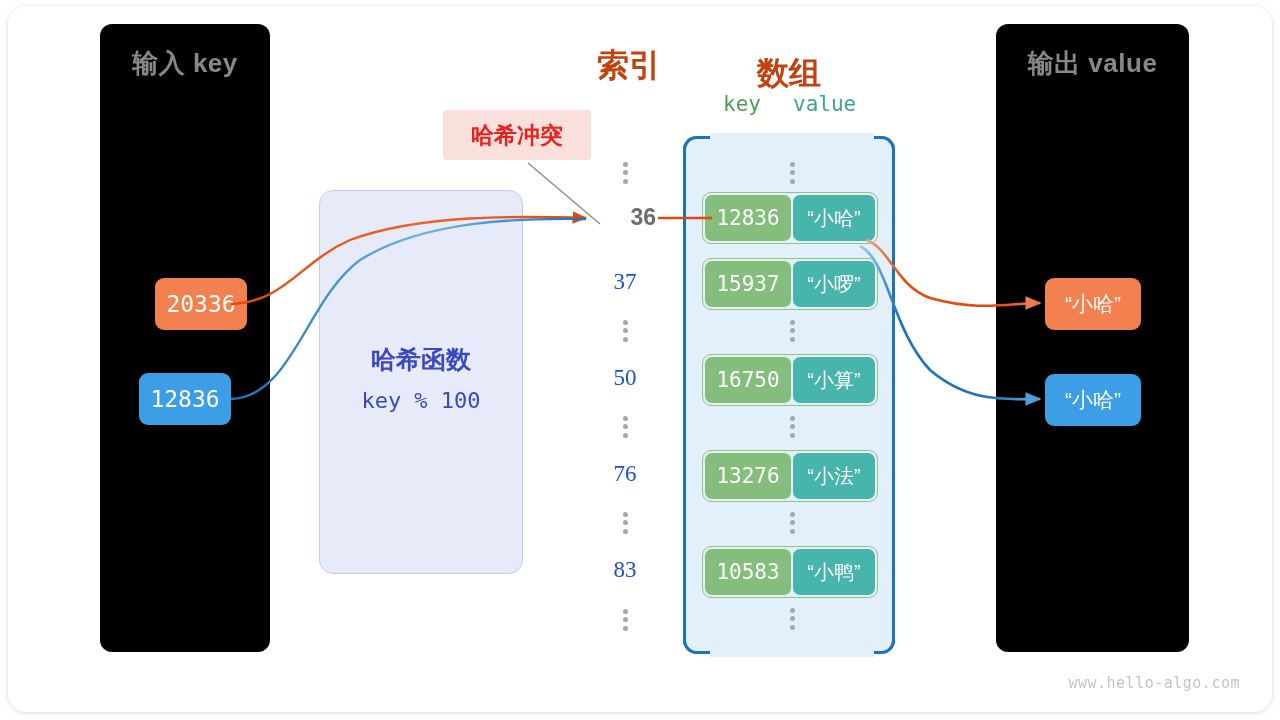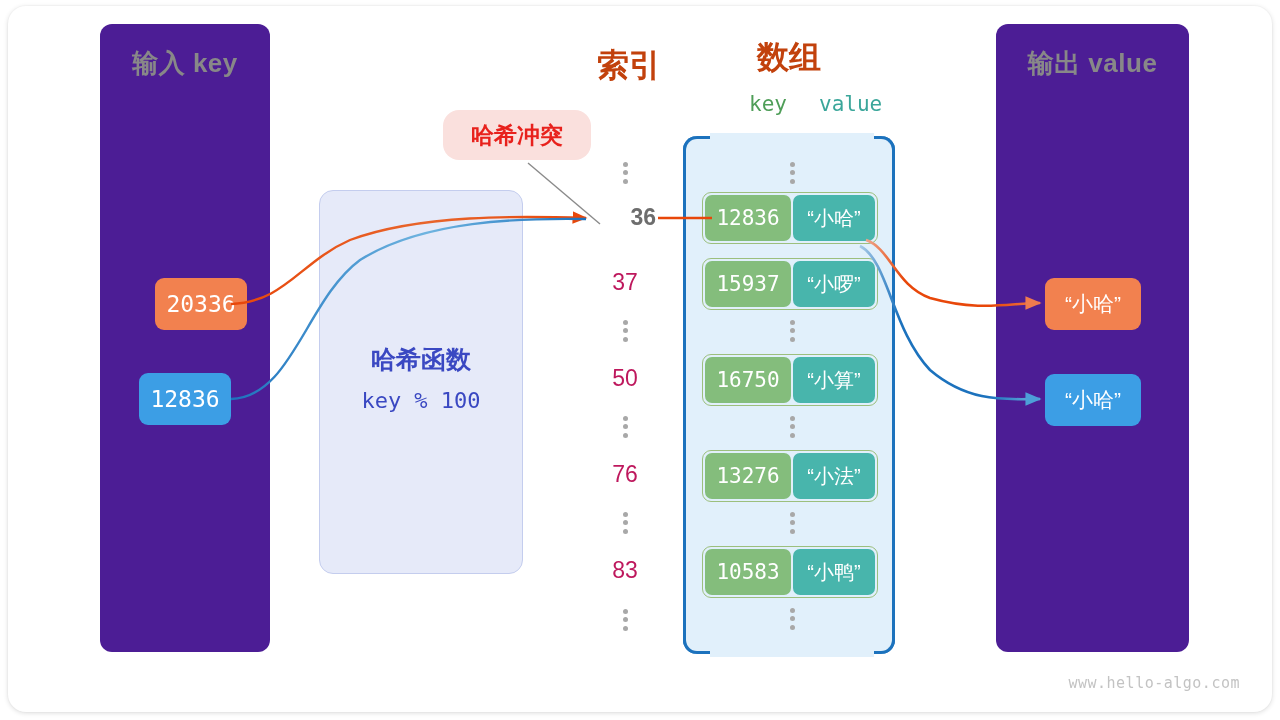--- a/index.html
+++ b/index.html
@@ -22,21 +22,21 @@
     top: 6px;
     width: 1264px;
     height: 706px;
     background: #ffffff;
     border-radius: 18px;
     box-shadow: 0 1px 5px rgba(0,0,0,0.14), 0 0 0 1px rgba(0,0,0,0.015);
   }
   
   .gray-panel {
     position: absolute;
-    background: #4c1d95;
+    background: #000000;
     border-radius: 12px;
   }
   .panel-input  { left: 100px; top: 24px; width: 170px; height: 628px; }
   .panel-output { left: 996px; top: 24px; width: 193px; height: 628px; }
   .panel-title {
     position: absolute;
     top: 22px;
     left: 0;
     width: 100%;
     text-align: center;
@@ -95,63 +95,62 @@
     border-radius: 9px;
   }
   .chip-out-a { left: 1045px; top: 278px; }
   .chip-out-b { left: 1045px; top: 374px; }
   
   .collision-badge {
     position: absolute;
     left: 443px; top: 110px;
     width: 148px; height: 50px;
     background: #fae0dd;
-    border-radius: 16px;
+    border-radius: 4px;
     display: flex;
     align-items: center;
     justify-content: center;
     color: #e8211c;
     font-size: 23px;
     font-weight: bold;
   }
   
   .col-head {
     position: absolute;
     color: #c2410c;
     font-size: 32px;
     font-weight: bold;
     white-space: nowrap;
   }
   .head-index { left: 597px; top: 44px; }
-  .head-array { left: 757px; top: 36px; }
+  .head-array { left: 757px; top: 52px; }
   .kv-head {
     position: absolute;
     top: 92px;
     font-size: 21px;
     font-family: "DejaVu Sans Mono", "Liberation Mono", monospace;
     white-space: nowrap;
-    margin-left: 26px;
   }
   .kv-head-key   { left: 723px; color: #4f9e58; }
   .kv-head-value { left: 793px; color: #3aa69a; }
   
   .index-col {
     position: absolute;
     left: 594px;
     top: 134px;
     width: 62px;
     height: 520px;
   }
   .index-cell {
     position: absolute;
     left: 0; width: 62px; height: 30px;
     text-align: center;
-    color: #be185d;
+    color: #1d4ed8;
     font-size: 23px;
-    font-family: Liberation Sans, sans-serif;
+    font-family: Liberation Serif, serif;
     line-height: 30px;
   }
   .index-cell.highlight {
     color: #6d6d6d;
     font-weight: bold;
     font-family: "Liberation Sans", "DejaVu Sans", sans-serif;
     text-align: right;
   }
   .vdots {
     position: absolute;

